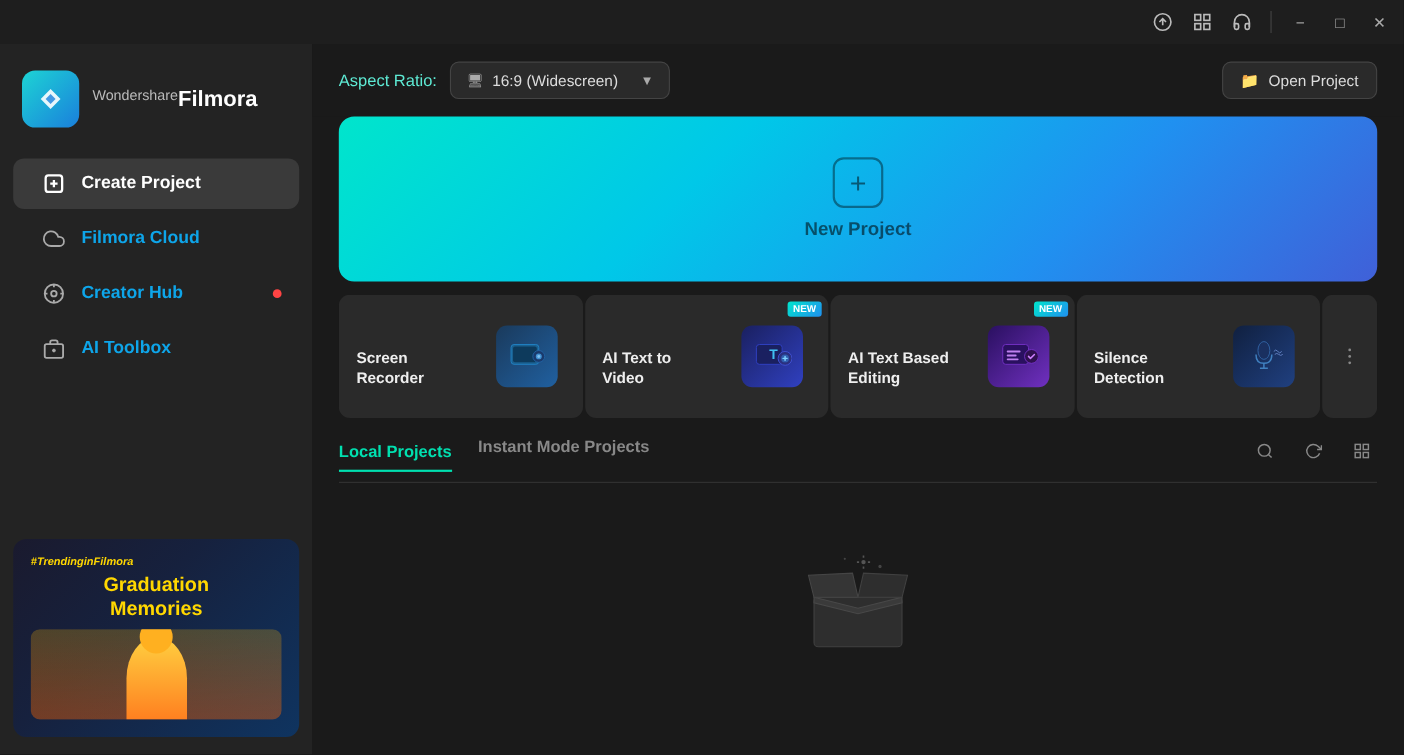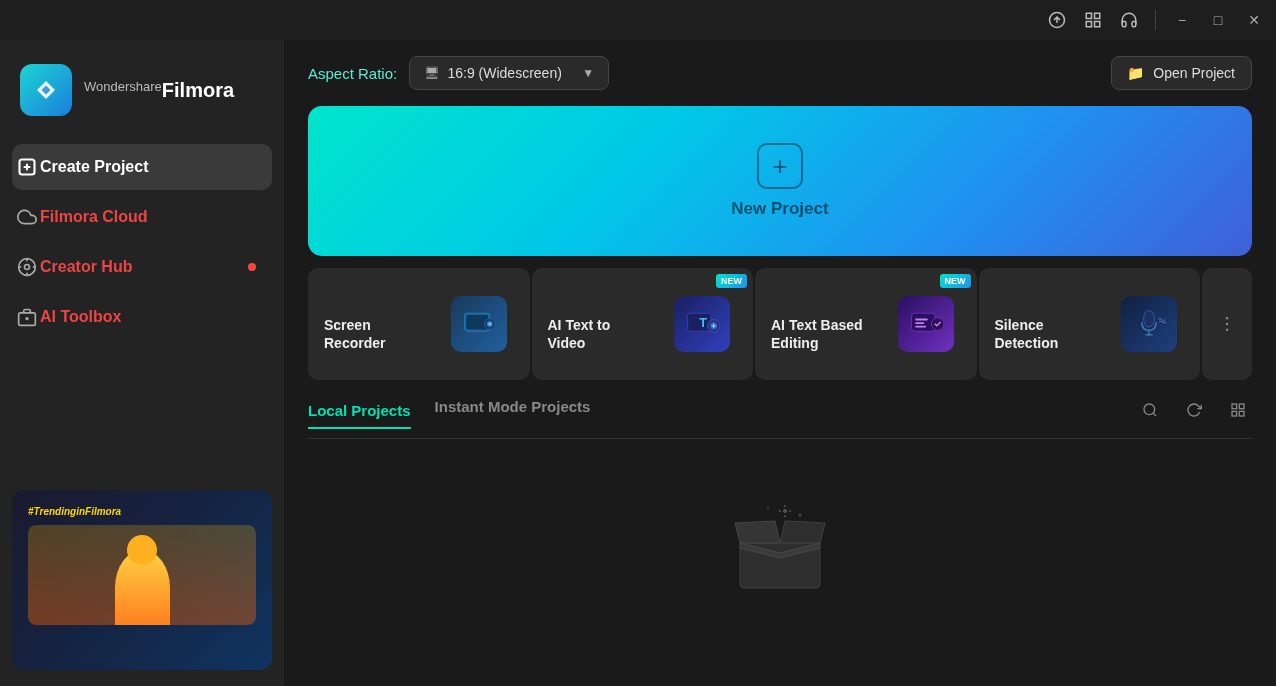--- a/index.html
+++ b/index.html
@@ -113,43 +113,43 @@
     
     .nav-items {
       display: flex;
       flex-direction: column;
       padding: 8px 12px;
       gap: 4px;
     }
     .nav-item {
       display: flex;
       align-items: center;
-      gap: 2px;
-      padding: 12px 4px;
+      gap: 14px;
+      padding: 12px 26px;
       border-radius: 10px;
       cursor: pointer;
       position: relative;
     }
     .nav-item.active {
       background: #3a3a3a;
     }
     .nav-item-icon {
       width: 22px;
       height: 22px;
       display: flex;
       align-items: center;
       justify-content: center;
       color: #aaa;
       flex-shrink: 0;
     }
     .nav-item.active .nav-item-icon { color: #fff; }
     .nav-item-label {
       font-size: 16px;
       font-weight: 600;
-      color: #ef4444;
+      color: #0ea5e9;
     }
     .nav-item.active .nav-item-label { color: #fff; }
     .nav-dot {
       width: 8px;
       height: 8px;
       background: #ff4444;
       border-radius: 50%;
       position: absolute;
       right: 16px;
       top: 50%;
@@ -556,20 +556,22 @@
             <line x1="12" y1="12" x2="12" y2="16"></line>
             <line x1="10" y1="14" x2="14" y2="14"></line>
           </svg>
         </div>
         <span class="nav-item-label">AI Toolbox</span>
       </div>
     </div>
 
     <div class="sidebar-promo">
       <span class="promo-tag">#TrendinginFilmora</span>
+      <div style="font-size:18px;font-weight:900;color:#ffd700;text-align:center;line-height:1.2;margin-top:4px;white-space:pre-line;">Graduation
+Memories</div>
       <div class="promo-image-area">
 
         <div style="width:100%;height:100%;background:linear-gradient(180deg,rgba(255,200,0,0.15),rgba(255,100,0,0.25));display:flex;align-items:flex-end;justify-content:center;border-radius:8px;">
           <div style="width:55px;height:75px;background:linear-gradient(180deg,#ffd040,#ff8020);border-radius:50% 50% 0 0;position:relative;bottom:0;">
             <div style="width:30px;height:30px;background:#ffb020;border-radius:50%;position:absolute;top:-15px;left:12px;"></div>
           </div>
         </div>
       </div>
     </div>
   </div>

